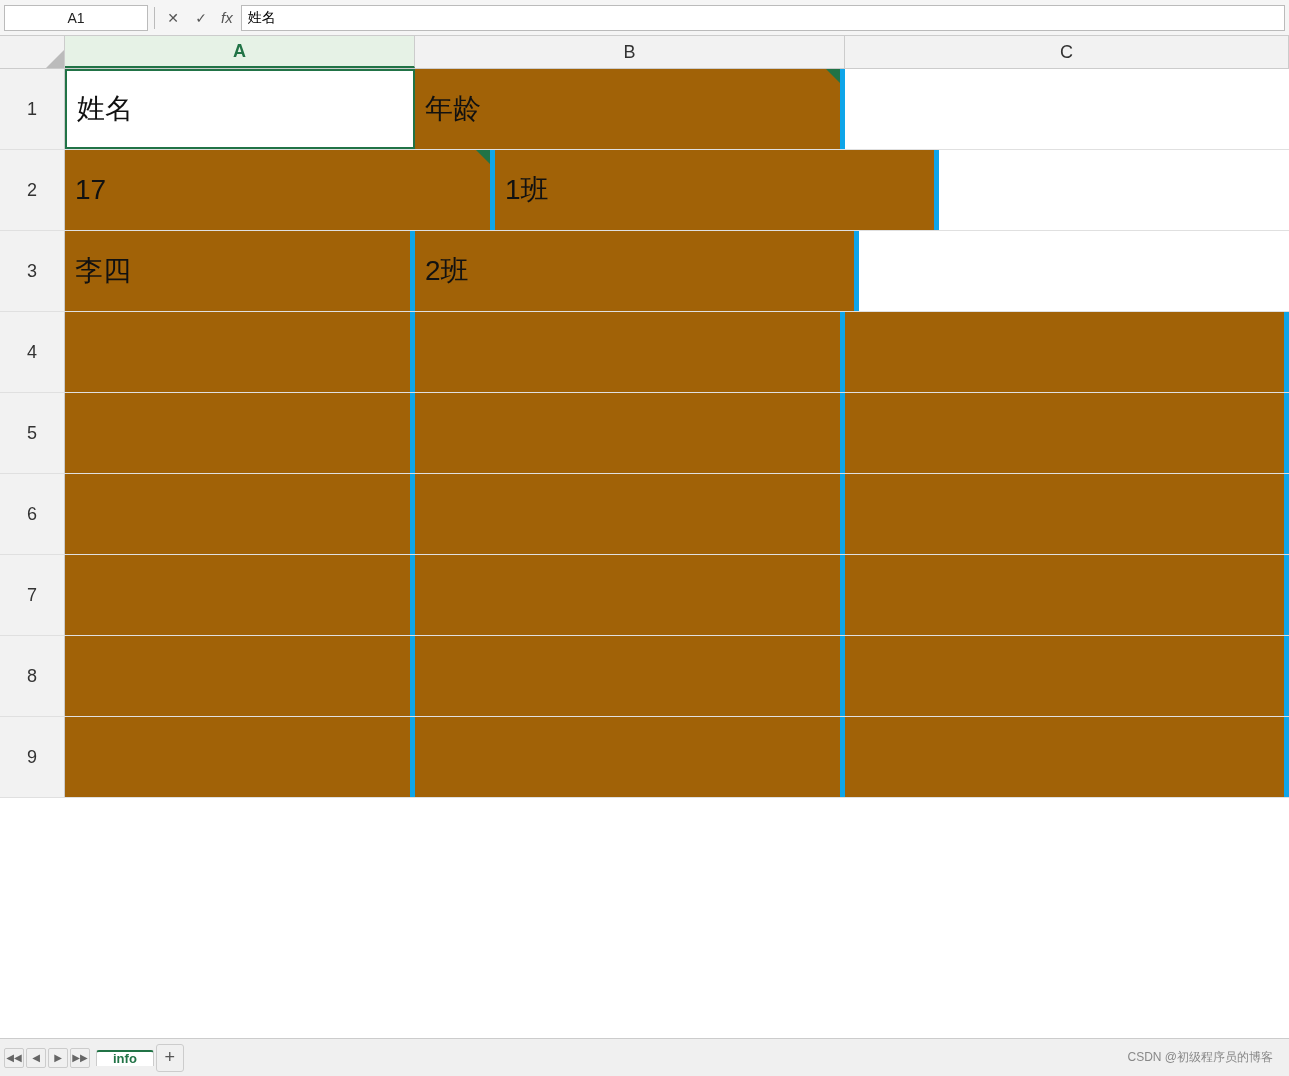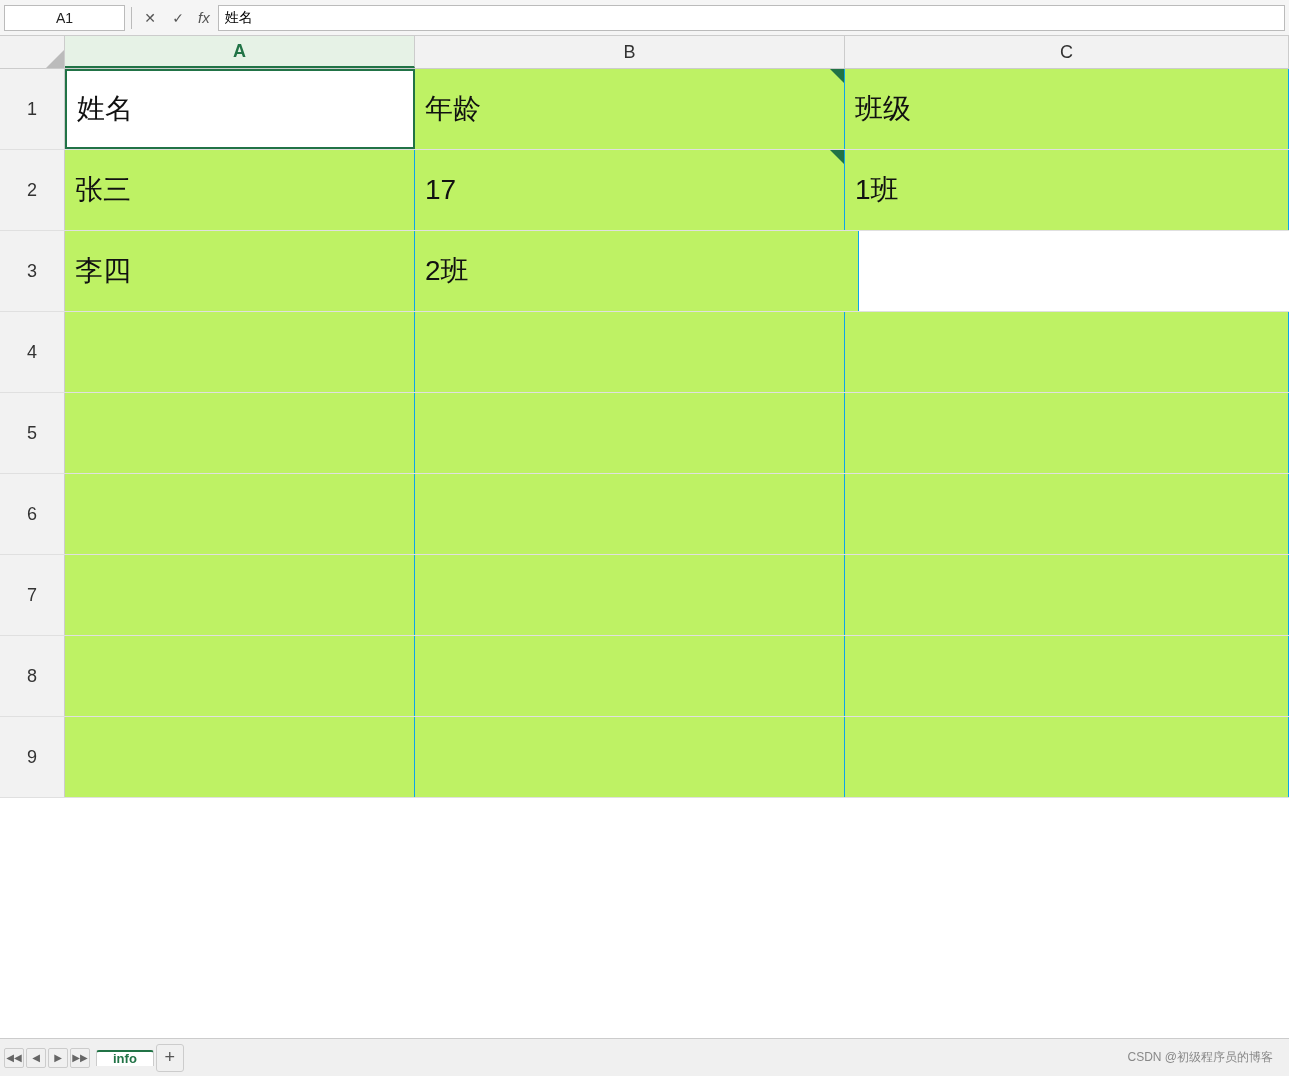--- a/index.html
+++ b/index.html
@@ -17,21 +17,21 @@
     .formula-bar {
       display: flex;
       align-items: center;
       background: #f5f5f5;
       border-bottom: 1px solid #ccc;
       height: 36px;
       padding: 0 4px;
       gap: 4px;
     }
     .cell-ref-box {
-      width: 121px;
+      width: 144px;
       height: 26px;
       border: 1px solid #bbb;
       background: white;
       font-size: 14px;
       padding: 2px 6px;
       text-align: center;
       color: #222;
     }
     .formula-divider {
       width: 1px;
@@ -148,29 +148,29 @@
       align-items: center;
       justify-content: center;
       font-size: 18px;
       color: #333;
       cursor: pointer;
       user-select: none;
     }
 
     .grid-cell {
       height: 80px;
-      border-right: 1px solid #0ea5e9;
+      border-right: 5px solid #0ea5e9;
       padding: 8px 10px;
       font-size: 28px;
       color: #111;
       cursor: cell;
       position: relative;
       display: flex;
       align-items: center;
-      background: #bef264;
+      background: #a16207;
       overflow: hidden;
     }
 
     .grid-cell.selected {
       border: 2px solid #217346;
       background: white;
       z-index: 2;
     }
 
     
@@ -286,26 +286,24 @@
 
   <div class="rows-area">
 
     <div class="grid-row">
       <div class="row-header">1</div>
       <div class="grid-cell col-a selected">姓名</div>
       <div class="grid-cell col-b">
         <span>年龄</span>
         <div class="green-triangle"></div>
       </div>
-      <div class="grid-cell col-c">班级</div>
     </div>
 
     <div class="grid-row">
       <div class="row-header">2</div>
-      <div class="grid-cell col-a">张三</div>
       <div class="grid-cell col-b">
         <span>17</span>
         <div class="green-triangle"></div>
       </div>
       <div class="grid-cell col-c">1班</div>
     </div>
 
     <div class="grid-row">
       <div class="row-header">3</div>
       <div class="grid-cell col-a">李四</div>

